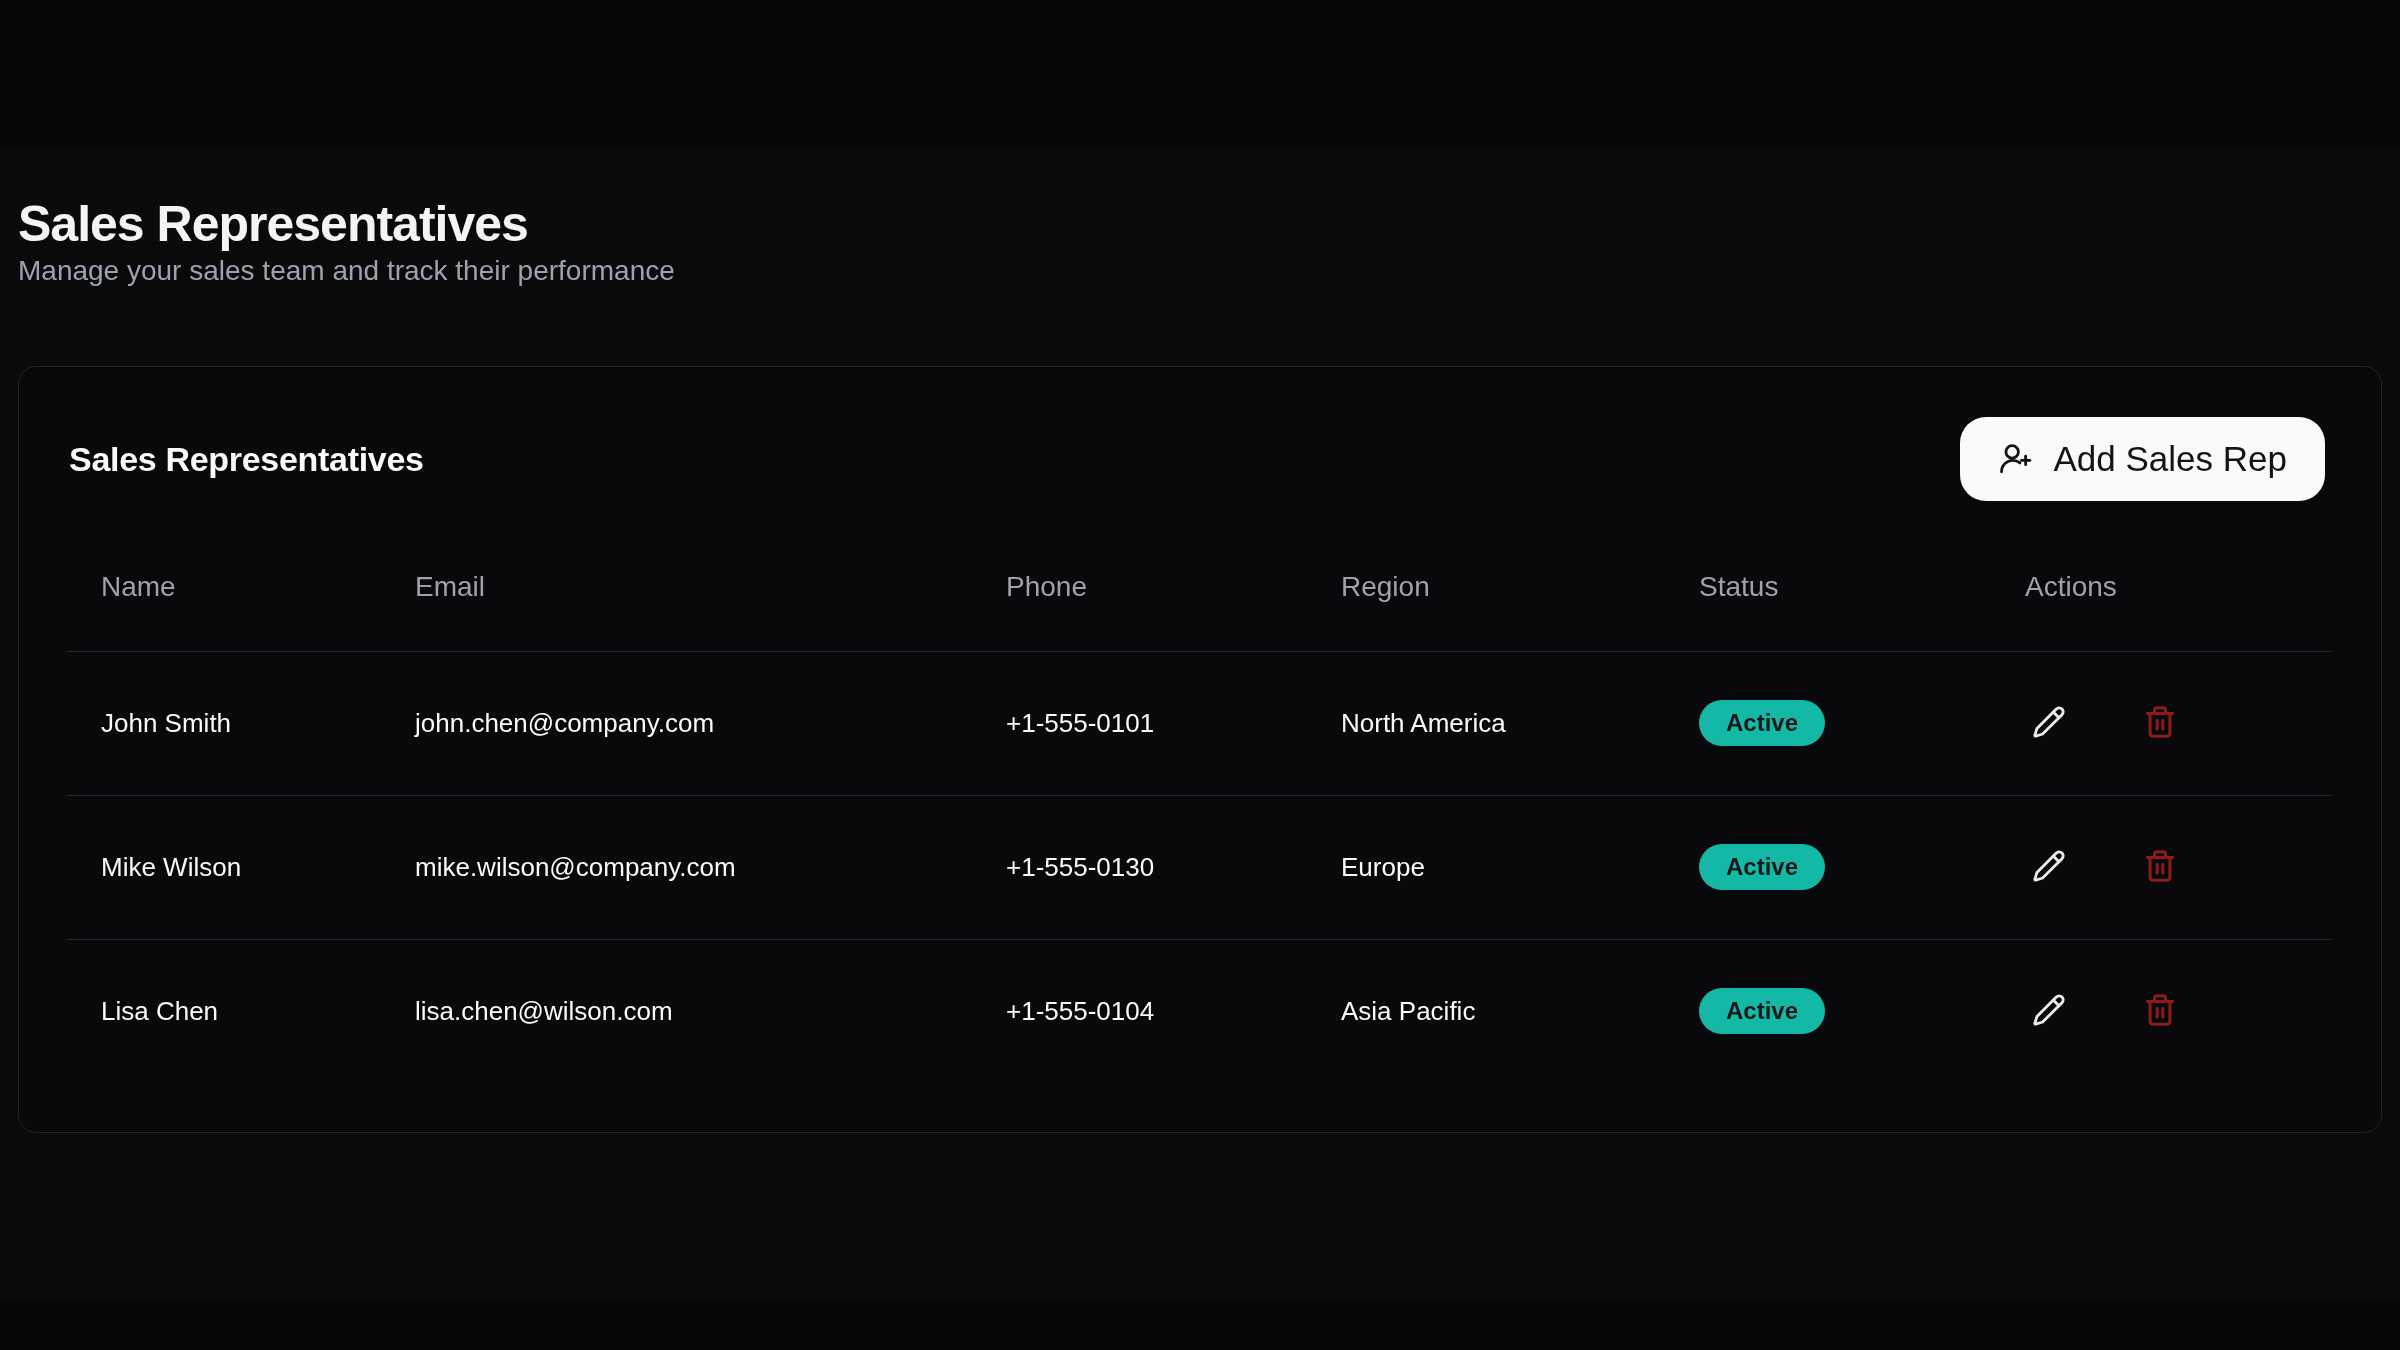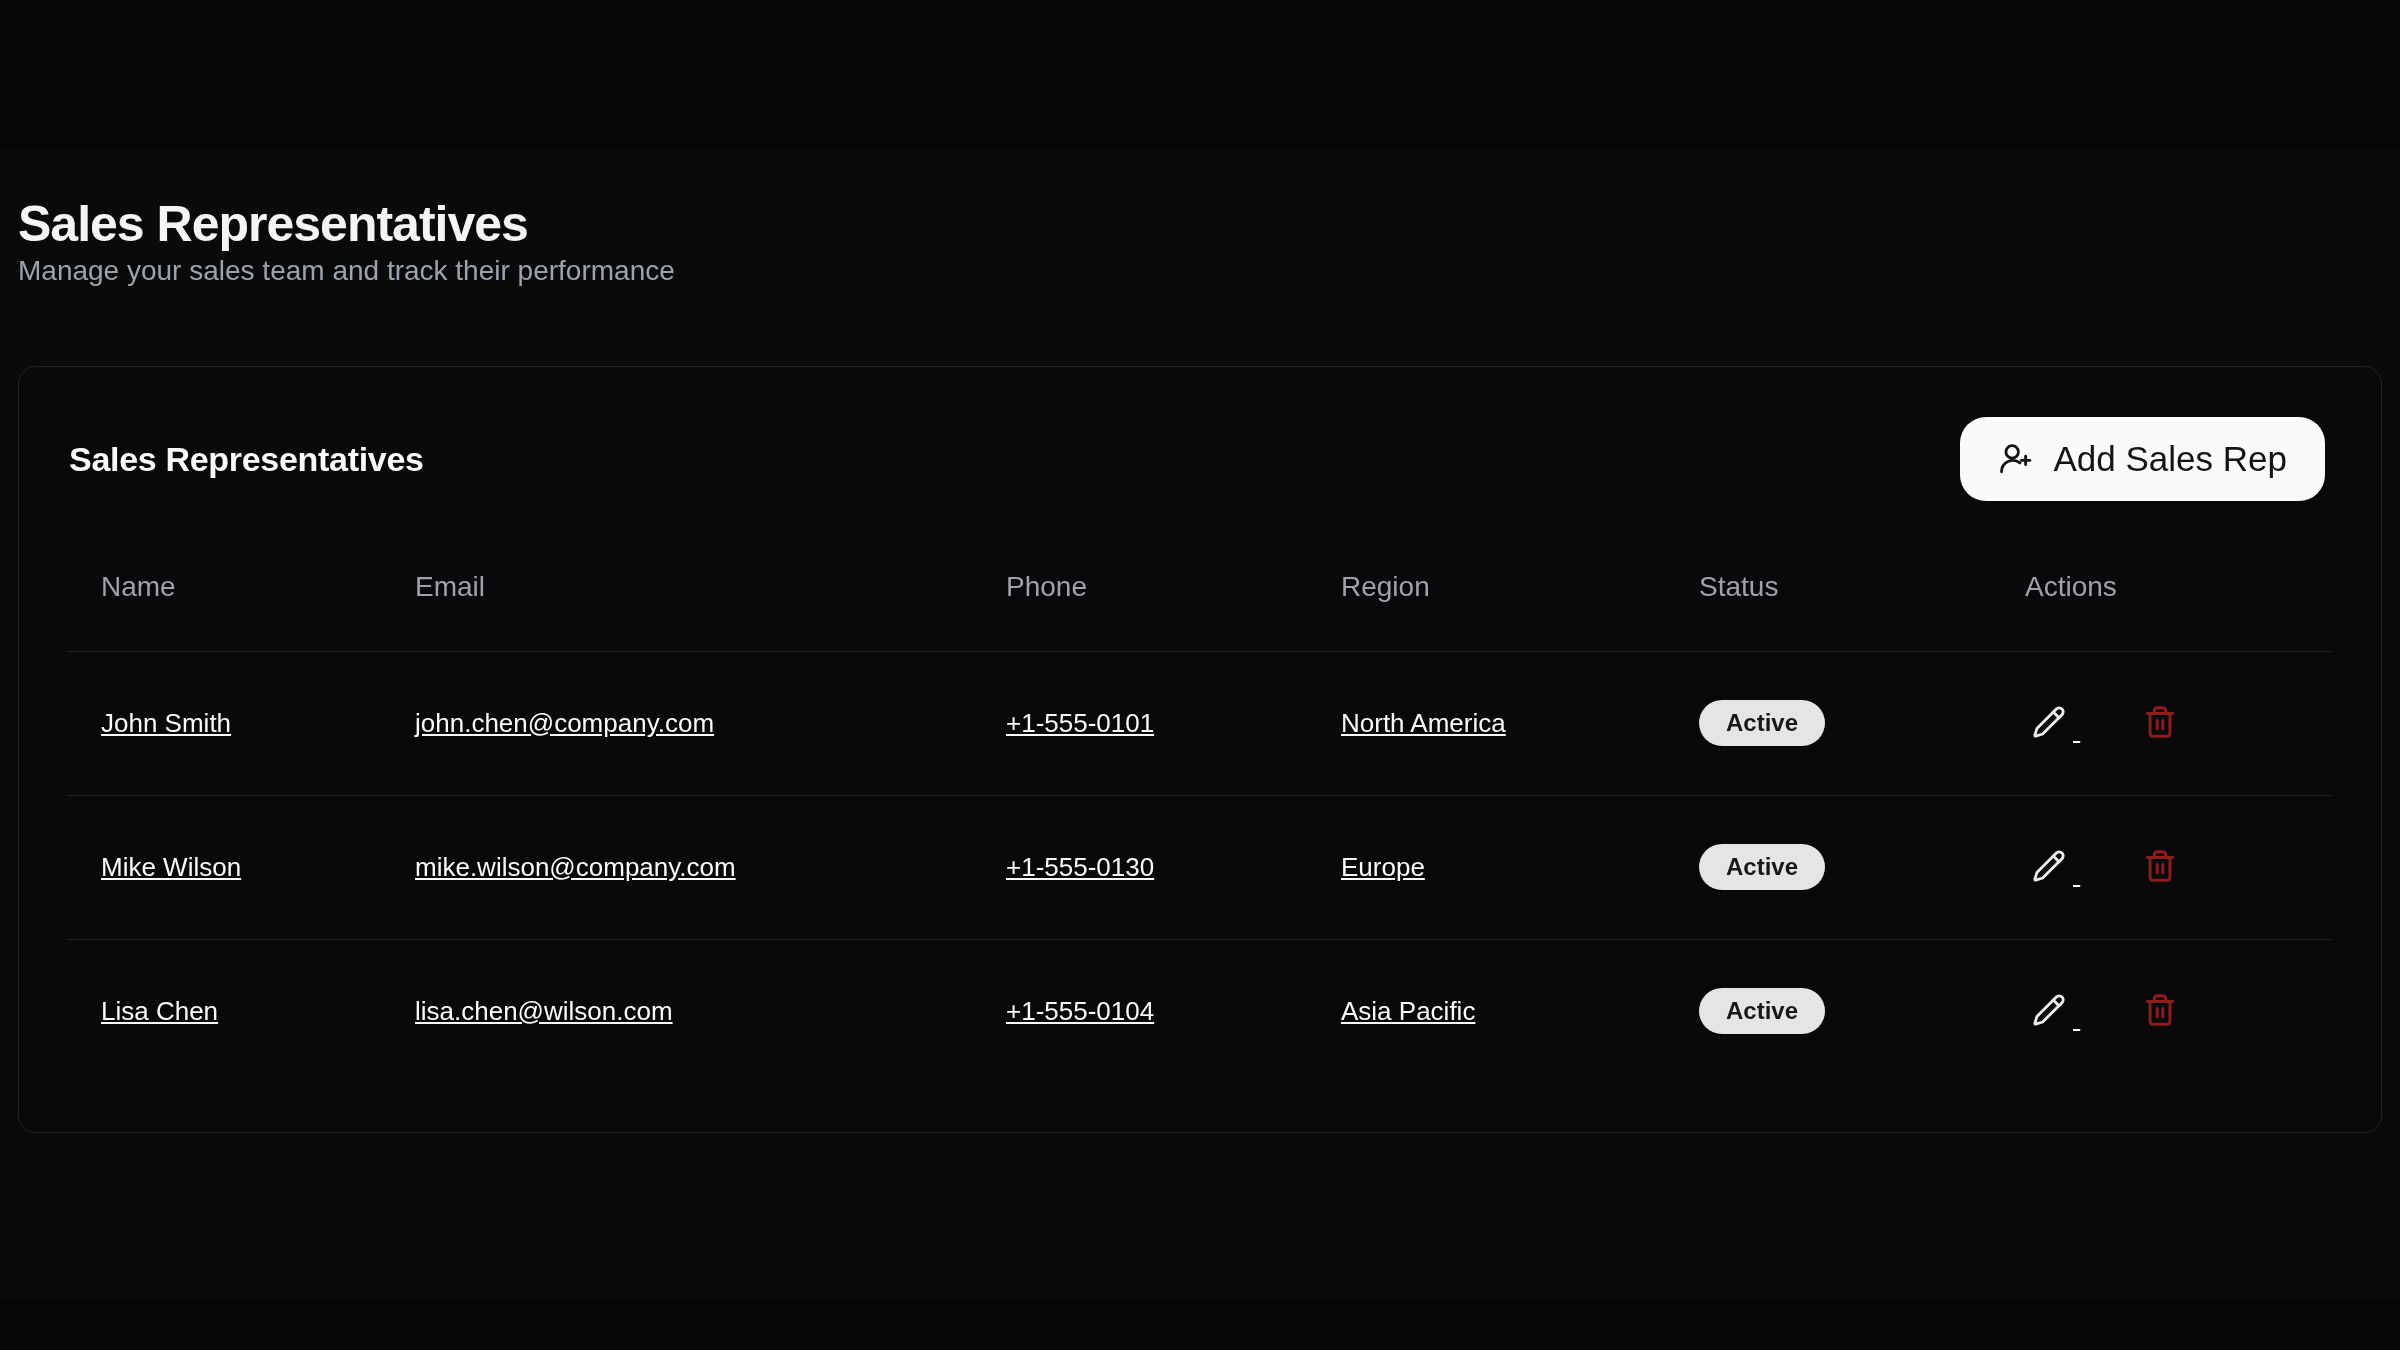--- a/index.html
+++ b/index.html
@@ -89,30 +89,29 @@
     border-bottom: 1px solid #26262b;
   }
   td {
     height: 144px;
     padding: 0 0 0 34px;
     vertical-align: middle;
     font-size: 26px;
     font-weight: 400;
     color: #fafafa;
     border-bottom: 1px solid #26262b;
-    text-decoration: underline;
   }
   tr:last-child td { border-bottom: none; }
   td.cell-name { font-weight: 500; }
   .status-badge {
     display: inline-flex;
     align-items: center;
     height: 46px;
     padding: 0 27px;
-    background: #e5e5e5;
+    background: #14b8a6;
     color: #18181b;
     border-radius: 23px;
     font-size: 24px;
     font-weight: 600;
   }
   .icon-btn {
     display: inline-flex;
     align-items: center;
     justify-content: center;
     width: 48px;

